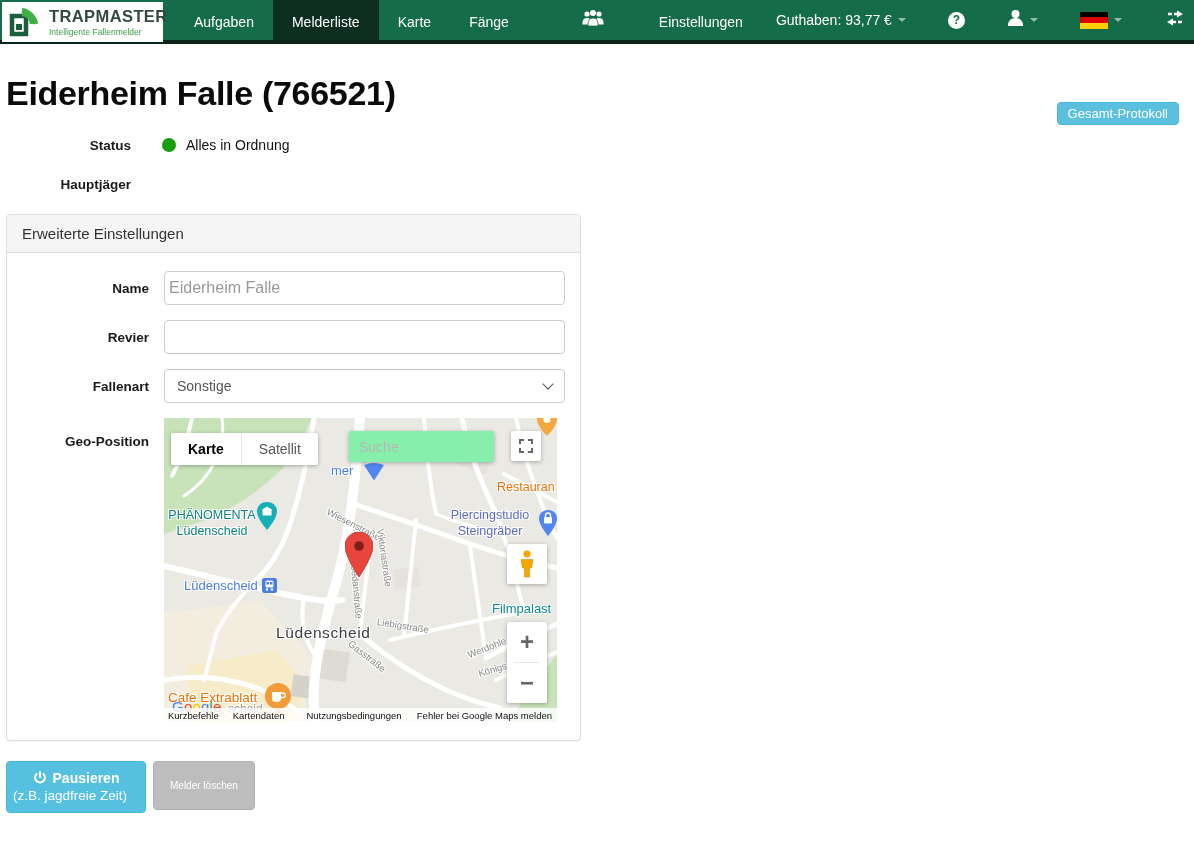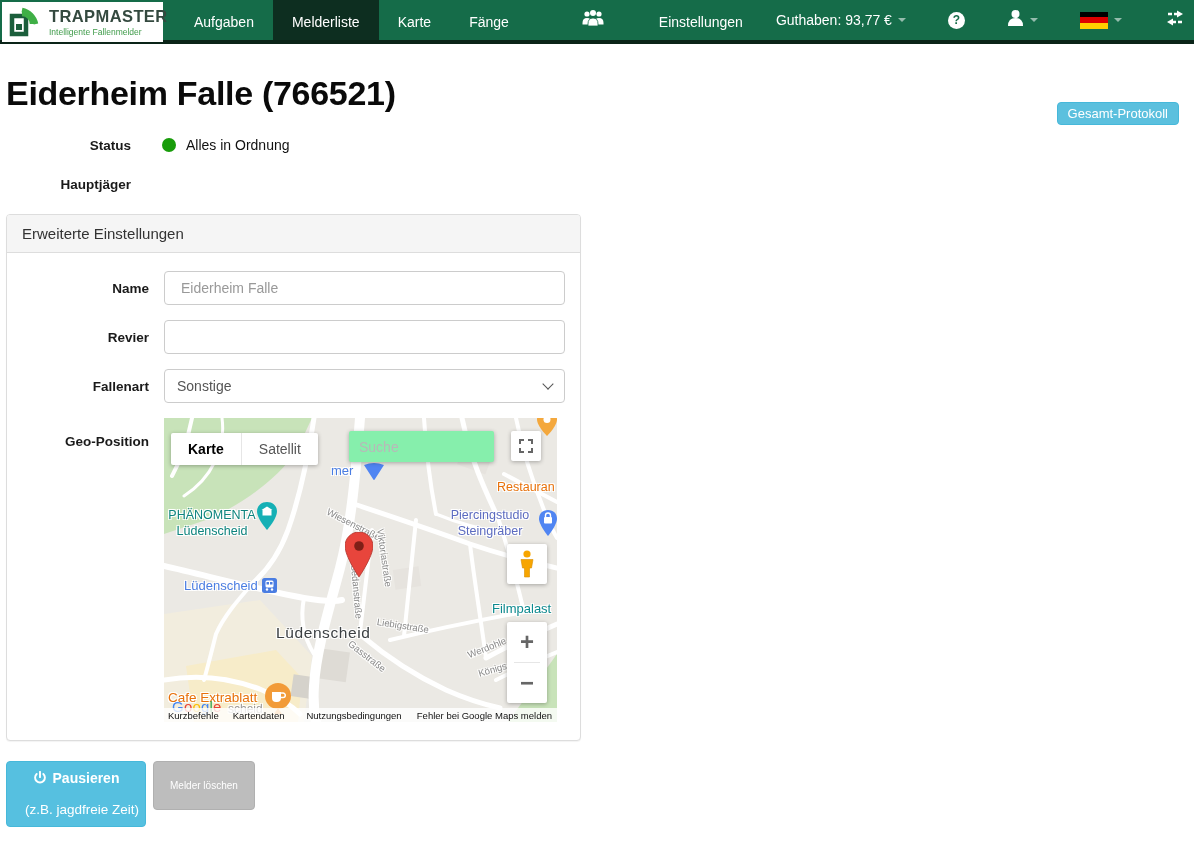--- a/index.html
+++ b/index.html
@@ -32,21 +32,21 @@
   .status-dot { width:14px; height:14px; border-radius:50%; background:#189c0a; flex:0 0 auto; }
   .status-text { font-size:14px; color:#111; margin-left:10px; }
 
   
   .panel { width:575px; margin-top:22px; border:1px solid #ddd; border-radius:4px; background:#fff; box-shadow:0 1px 1px rgba(0,0,0,0.05); }
   .panel-head { background:#f5f5f5; border-bottom:1px solid #ddd; padding:10px 15px; font-size:15px; color:#333; border-radius:3px 3px 0 0; }
   .panel-body { padding:18px 15px 18px 8px; }
   .form-row { display:flex; align-items:center; margin-bottom:15px; }
   .form-row:last-child { margin-bottom:0; }
   .form-label { width:134px; margin-right:15px; text-align:right; font-size:13.5px; font-weight:700; color:#1a1a1a; flex:0 0 auto; }
-  .form-control { flex:1; height:34px; border:1px solid #ccc; border-radius:4px; padding:6px 16px; font-size:14px; font-family:"Liberation Sans",sans-serif; color:#999; background:#fff; outline:none; }
+  .form-control { flex:1; height:34px; border:1px solid #ccc; border-radius:4px; padding:6px 4px; font-size:16px; font-family:"Liberation Sans",sans-serif; color:#999; background:#fff; outline:none; }
   .select-wrap { flex:1; position:relative; }
   .select-wrap select { width:100%; height:34px; border:1px solid #ccc; border-radius:4px; padding:5px 12px; font-size:14px; color:#555; background:#fff; appearance:none; -webkit-appearance:none; font-family:"Liberation Sans",sans-serif; }
   .select-chevron { position:absolute; right:13px; top:11px; width:8px; height:8px; border-right:1.6px solid #555; border-bottom:1.6px solid #555; transform:rotate(45deg); pointer-events:none; }
   .geo-row { align-items:flex-start; }
   .geo-row .form-label { margin-top:16px; }
 
   
   .map { position:relative; width:393px; height:304px; background:#ebe9e4; overflow:hidden; flex:0 0 auto; }
   .map svg.bg { position:absolute; left:0; top:0; }
   .gm-label { position:absolute; font-weight:500; white-space:nowrap;
@@ -68,23 +68,23 @@
   .gm-zoom .zbtn { flex:1; display:flex; align-items:center; justify-content:center; font-size:24px; color:#666; cursor:pointer; font-weight:700; }
   .gm-zoom .zdiv { height:1px; background:#e6e6e6; margin:0 7px; }
   .gm-attr { position:absolute; left:0; right:0; bottom:0; height:14px; background:rgba(255,255,255,0.8); display:flex; align-items:center; font-size:9.5px; color:#111; z-index:6; white-space:nowrap; }
   .gm-attr span { cursor:pointer; }
   .gm-google { position:absolute; left:8px; bottom:7px; font-size:15px; font-weight:500; letter-spacing:0.2px; z-index:5; }
   .gm-marker { position:absolute; left:181px; top:114px; z-index:4; }
   .gm-poi-pin { position:absolute; z-index:3; }
 
   
   .actions { margin-top:20px; display:flex; align-items:flex-start; }
-  .pause-btn { background:#56c0e0; border:1px solid #46b8da; border-radius:4px; color:#fff; width:140px; padding:8px 6px 9px; text-align:right; cursor:pointer; font-family:"Liberation Sans",sans-serif; }
+  .pause-btn { background:#56c0e0; border:1px solid #46b8da; border-radius:4px; color:#fff; width:140px; padding:8px 6px 9px; text-align:left; cursor:pointer; font-family:"Liberation Sans",sans-serif; }
   .pause-line1 { font-size:14px; font-weight:700; display:flex; align-items:center; justify-content:center; gap:6px; }
-  .pause-line2 { font-size:13.5px; margin-top:16px; }
+  .pause-line2 { font-size:13.5px; margin-top:2px; }
   .delete-btn { background:#bdbdbd; border:1px solid #b0b0b0; border-radius:4px; color:#fff; font-size:10px; padding:18px 16px; margin-left:7px; cursor:default; font-family:"Liberation Sans",sans-serif; }
 </style>
 </head>
 <body>
 
 <div class="navbar">
   <div class="brand-box">
     <span>
       <svg width="36" height="36" viewBox="0 0 36 36">
         <path d="M4 14 h14 v18 h-14 z" fill="none" stroke="#1b5e3b" stroke-width="4.5"></path>

